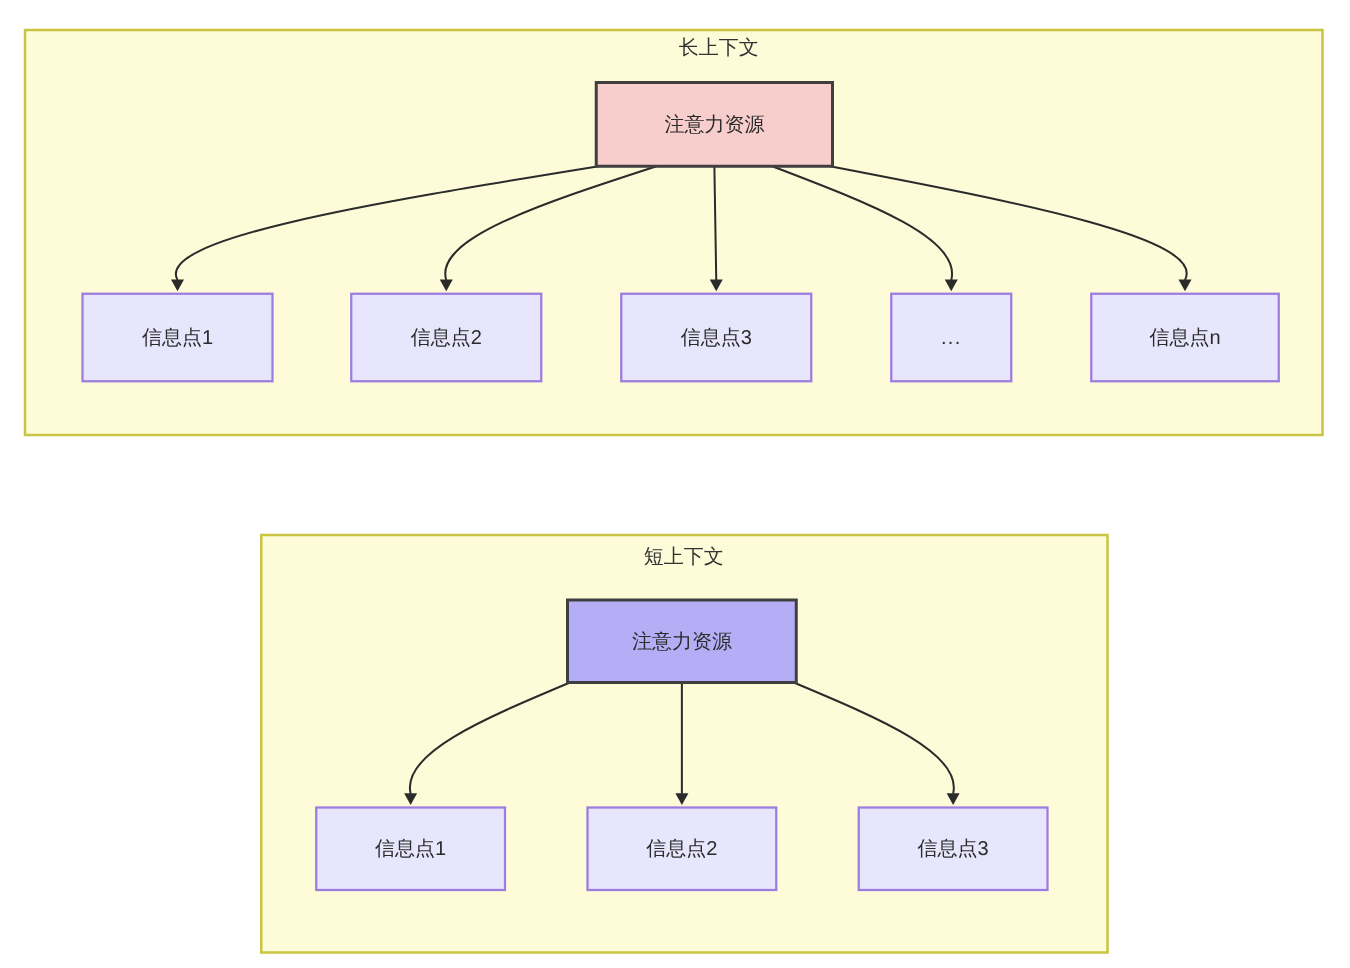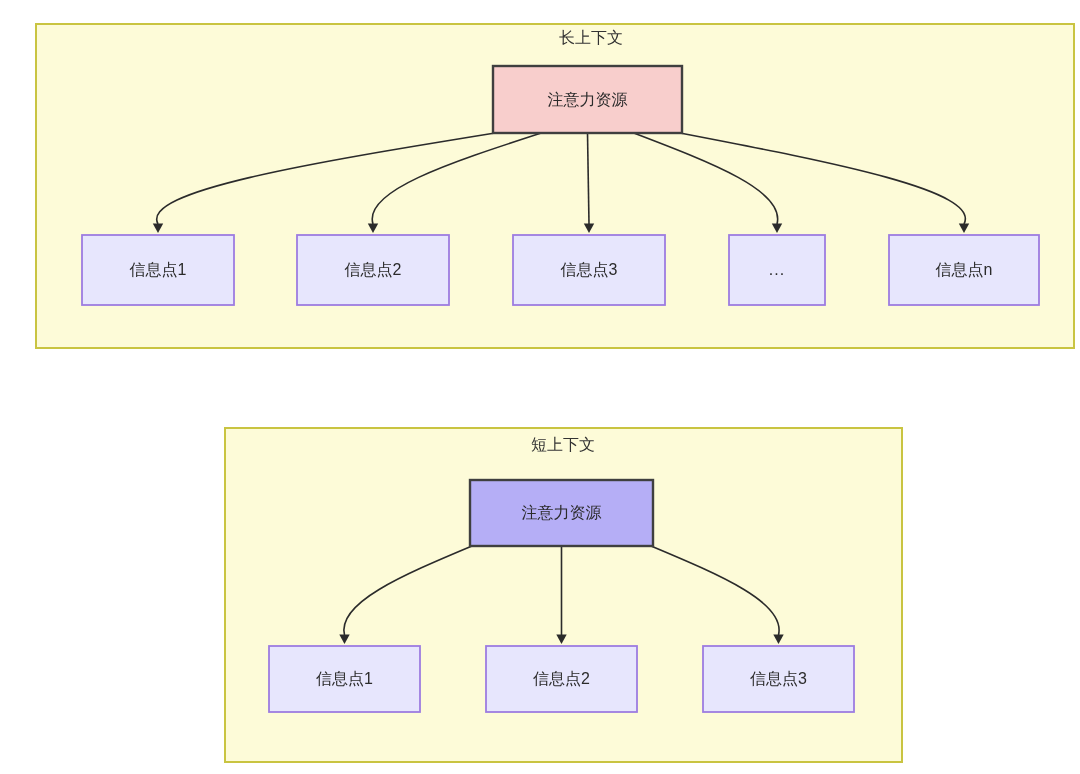--- a/index.html
+++ b/index.html
@@ -9,21 +9,21 @@
   }
   body {
     width: 1080px;
     height: 774px;
     position: relative;
     font-family: "Liberation Sans", "DejaVu Sans", sans-serif;
     overflow: hidden;
   }
   #stage {
     position: absolute;
-    left: 16px;
+    left: 0;
     top: 0;
     width: 876px;
     height: 774px;
   }
   .diagram-svg {
     position: absolute;
     left: 0;
     top: 0;
     width: 1080px;
     height: 774px;

